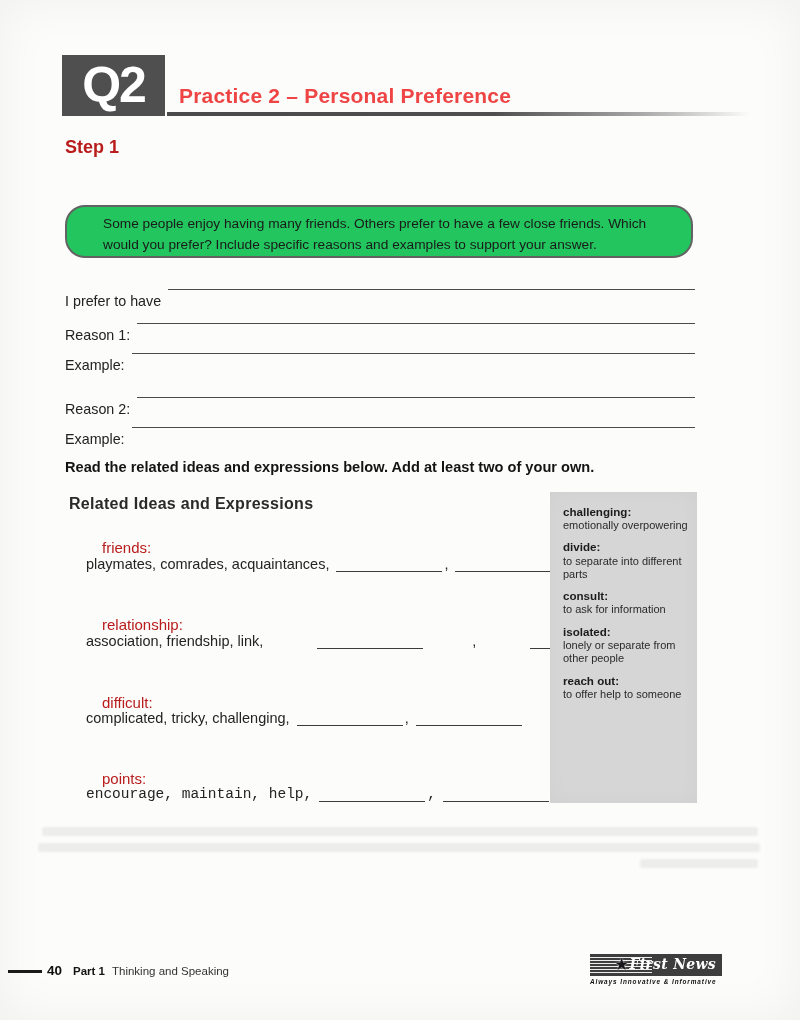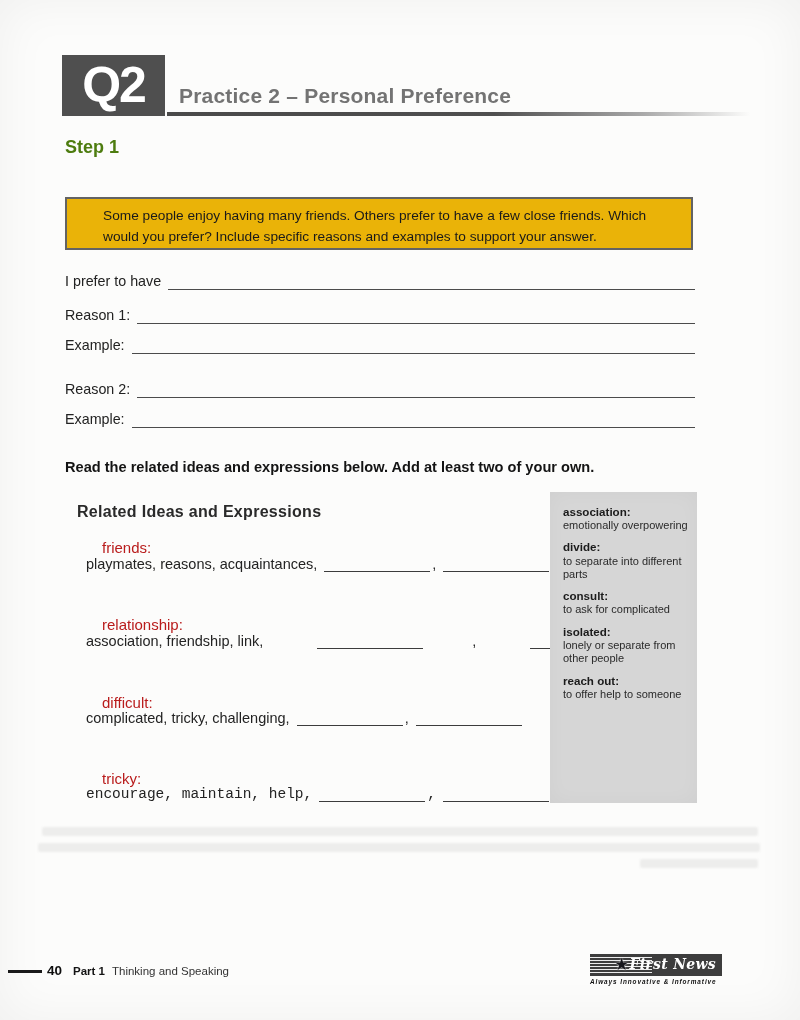--- a/index.html
+++ b/index.html
@@ -10,53 +10,53 @@
     box-shadow:inset 0 0 50px rgba(0,0,0,0.05);
   }
   
   .q-badge{
     position:absolute;left:62px;top:55px;width:103px;height:61px;
     background:#4f4f4f;color:#fff;display:flex;align-items:flex-start;justify-content:center;
     font-size:50px;font-weight:bold;letter-spacing:-2px;line-height:61px;
   }
   .page-title{
     position:absolute;left:179px;top:84px;margin:0;
-    font-size:21px;font-weight:bold;color:#737373;letter-spacing:0.2px;white-space:nowrap;
+    font-size:21px;font-weight:bold;color:#ef4444;letter-spacing:0.2px;white-space:nowrap;
   }
   .title-rule{
     position:absolute;left:167px;top:112px;width:595px;height:4px;
     background:linear-gradient(to right,#4a4a4a 0%,#4f4f4f 55%,#a9a9a9 80%,rgba(255,255,255,0) 98%);
   }
   .step-heading{
     position:absolute;left:65px;top:137px;margin:0;
-    font-size:18px;font-weight:bold;color:#4d7c0f;
+    font-size:18px;font-weight:bold;color:#b91c1c;
   }
   .instruction{
     position:absolute;left:65px;margin:0;font-size:14.6px;font-weight:bold;color:#141414;white-space:nowrap;
   }
   .instr-1{top:166px;}
   .instr-2{top:459px;}
   
   .prompt-box{
-    position:absolute;left:65px;top:197px;width:628px;height:53px;
-    border:2px solid #636363;border-radius:0;background:#eab308;box-sizing:border-box;
+    position:absolute;left:65px;top:205px;width:628px;height:53px;
+    border:2px solid #636363;border-radius:20px;background:#22c55e;box-sizing:border-box;
   }
   .prompt-box p{
     margin:7px 24px 0 36px;font-size:13.7px;line-height:1.52;color:#1a1a1a;
   }
   
   .fill-row{
     position:absolute;left:65px;width:630px;display:flex;font-size:14.3px;color:#222;
   }
-  .fill-row .label{white-space:nowrap;line-height:18px;}
+  .fill-row .label{white-space:nowrap;line-height:18px;margin-top:20px;}
   .fill-row .line{flex:1 1 auto;height:17px;border-bottom:1.6px solid #4b4b4b;margin-left:7px;}
   .r0{top:272px;} .r1{top:306px;} .r2{top:336px;} .r3{top:380px;} .r4{top:410px;}
   
   .related-heading{
-    position:absolute;left:65px;top:491px;margin:12px;
+    position:absolute;left:65px;top:491px;margin:4px;
     font-size:16px;font-weight:bold;color:#2a2a2a;letter-spacing:0.3px;
   }
   
   .word-category{
     position:absolute;left:94px;margin:8px;font-size:15px;color:#b91c1c;
   }
   .word-line{
     position:absolute;left:86px;display:flex;align-items:flex-end;font-size:14.5px;color:#232323;white-space:nowrap;
   }
   .word-line .wblank{
@@ -142,21 +142,21 @@
   <div class="fill-row r4">
     <span class="label">Example:</span>
     <span class="line"></span>
   </div>
 
   <p class="instruction instr-2">Read the related ideas and expressions below. Add at least two of your own.</p>
   <h3 class="related-heading">Related Ideas and Expressions</h3>
 
   <p class="word-category g0c">friends:</p>
   <div class="word-line g0w">
-    <span>playmates, reasons, acquaintances,</span>
+    <span>playmates, comrades, acquaintances,</span>
     <span class="wblank"></span>
     <span class="wsep">,</span>
     <span class="wblank"></span>
   </div>
 
   <p class="word-category g1c">relationship:</p>
   <div class="word-line g1w">
     <span>association, friendship, link,</span>
     <span class="wblank"></span>
     <span class="wsep">,</span>
@@ -164,40 +164,40 @@
   </div>
 
   <p class="word-category g2c">difficult:</p>
   <div class="word-line g2w">
     <span>complicated, tricky, challenging,</span>
     <span class="wblank"></span>
     <span class="wsep">,</span>
     <span class="wblank"></span>
   </div>
 
-  <p class="word-category g3c">tricky:</p>
+  <p class="word-category g3c">points:</p>
   <div class="word-line g3w">
     <span>encourage, maintain, help,</span>
     <span class="wblank"></span>
     <span class="wsep">,</span>
     <span class="wblank"></span>
   </div>
 
   <aside class="vocab-box">
     <div class="vocab-entry">
-      <div class="vocab-term">association:</div>
+      <div class="vocab-term">challenging:</div>
       <div class="vocab-def">emotionally overpowering</div>
     </div>
     <div class="vocab-entry">
       <div class="vocab-term">divide:</div>
       <div class="vocab-def">to separate into different parts</div>
     </div>
     <div class="vocab-entry">
       <div class="vocab-term">consult:</div>
-      <div class="vocab-def">to ask for complicated</div>
+      <div class="vocab-def">to ask for information</div>
     </div>
     <div class="vocab-entry">
       <div class="vocab-term">isolated:</div>
       <div class="vocab-def">lonely or separate from other people</div>
     </div>
     <div class="vocab-entry">
       <div class="vocab-term">reach out:</div>
       <div class="vocab-def">to offer help to someone</div>
     </div>
   </aside>

